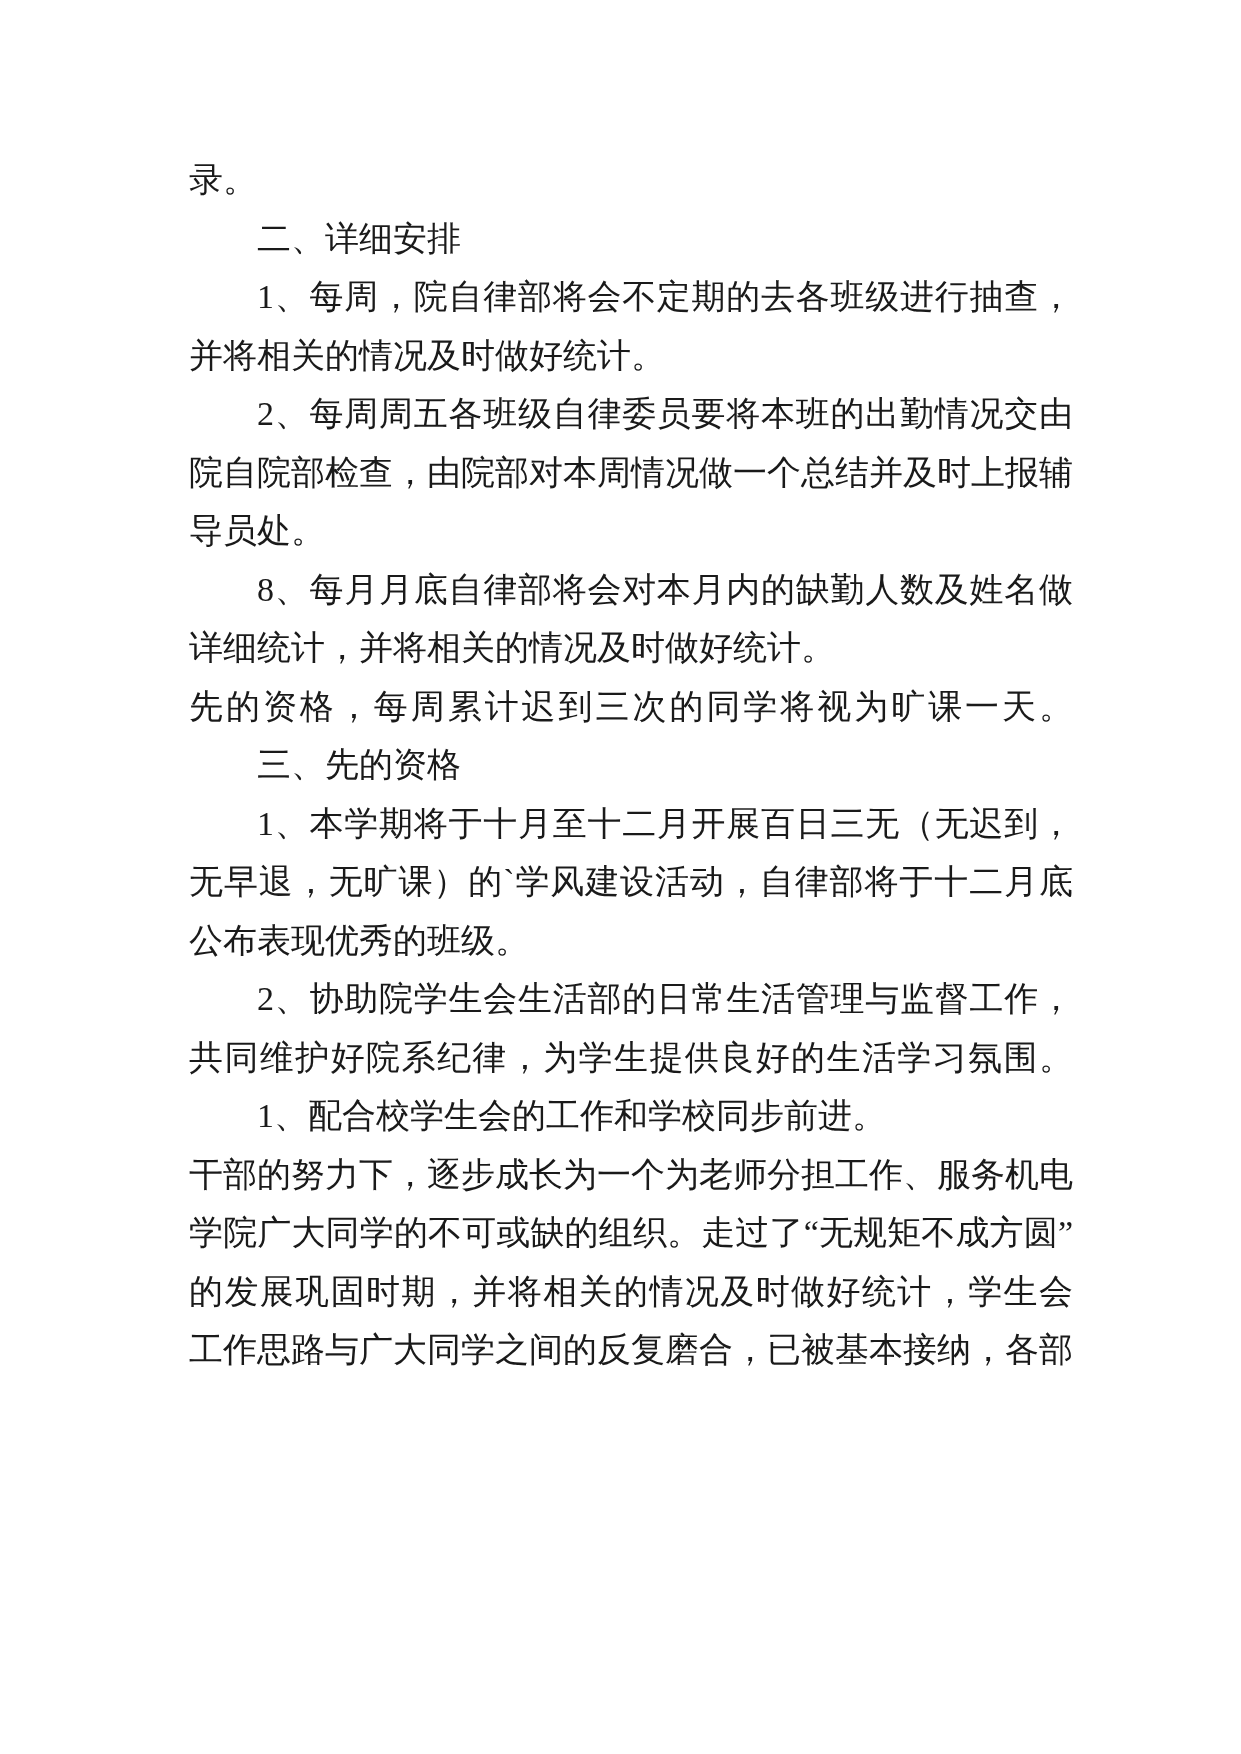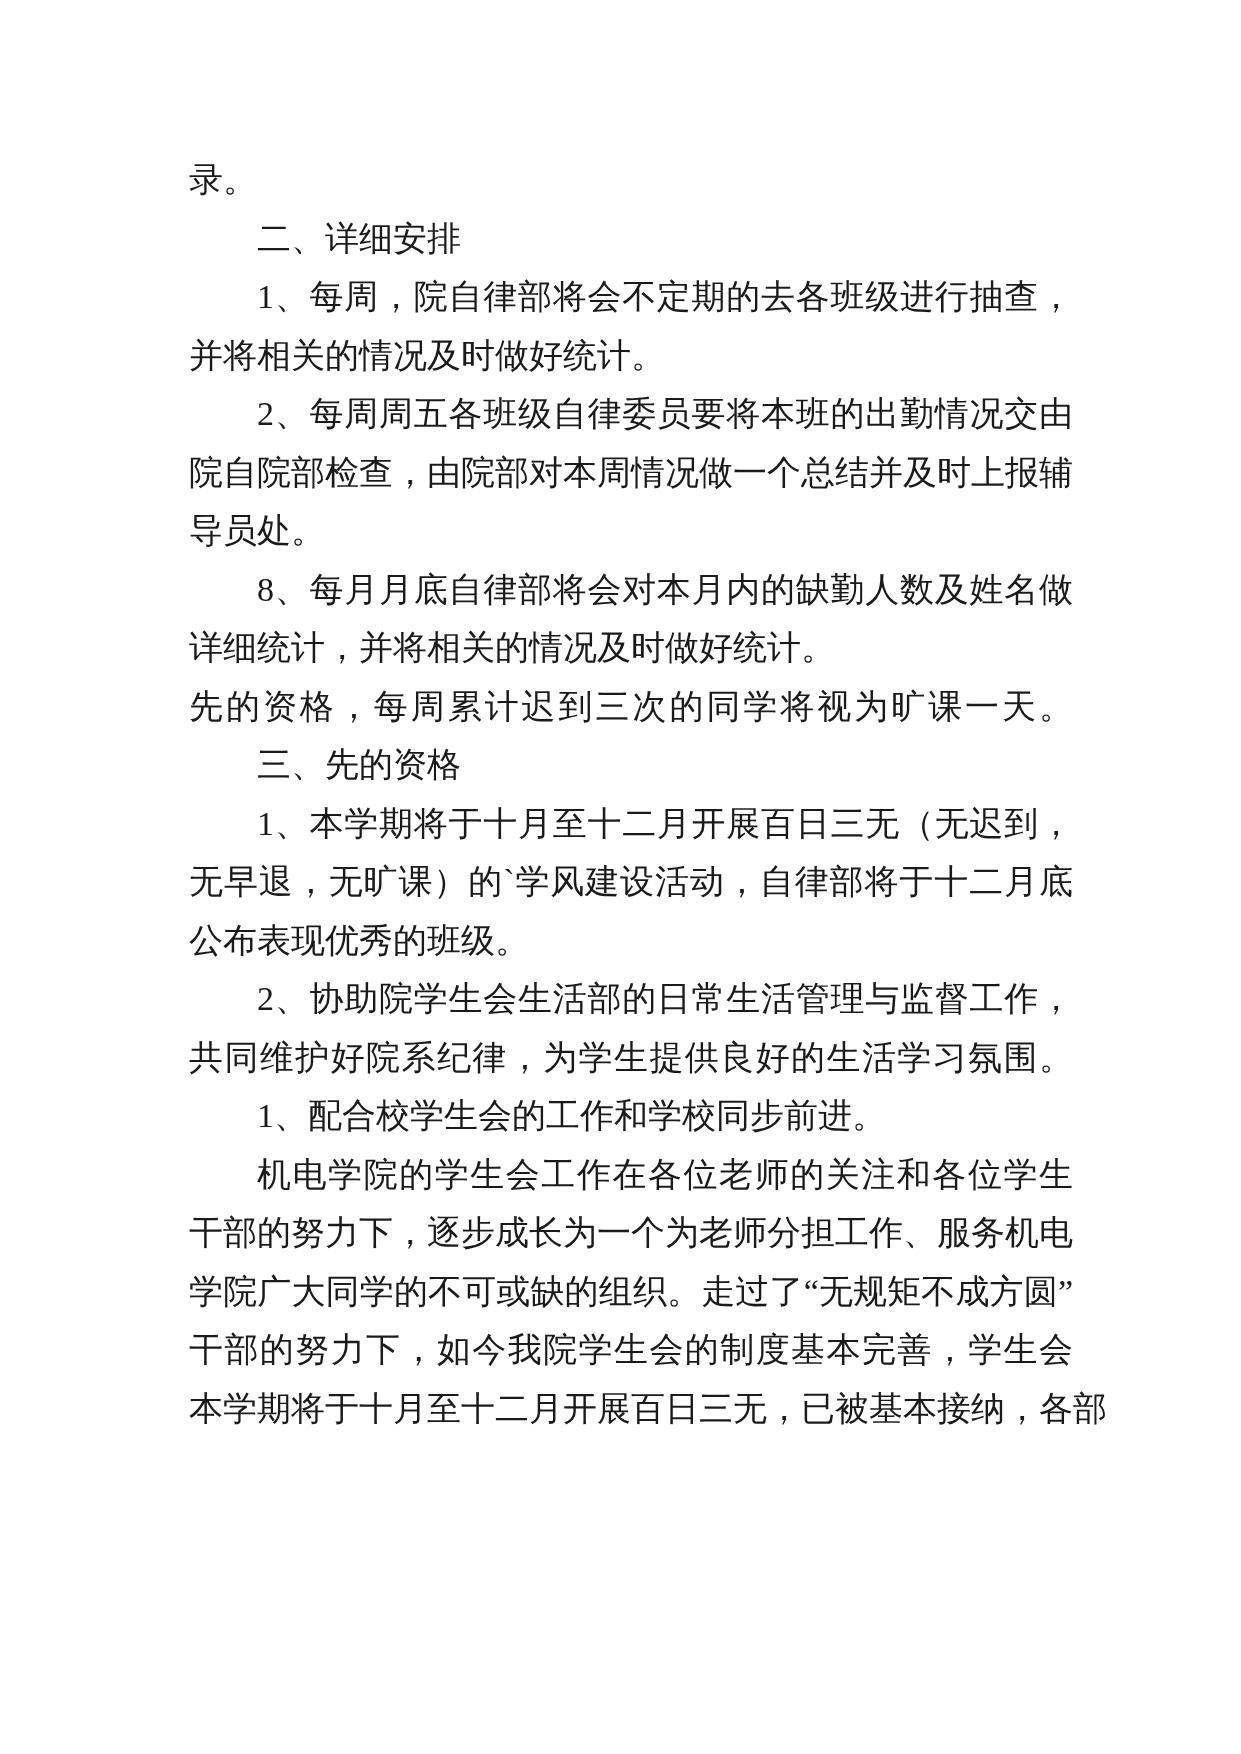--- a/index.html
+++ b/index.html
@@ -59,18 +59,17 @@
   <p class="line ind j">8、每月月底自律部将会对本月内的缺勤人数及姓名做</p>
   <p class="line">详细统计，并将相关的情况及时做好统计。</p>
   <p class="line j">先的资格，每周累计迟到三次的同学将视为旷课一天。</p>
   <p class="line ind">三、先的资格</p>
   <p class="line ind j">1、本学期将于十月至十二月开展百日三无（无迟到，</p>
   <p class="line j">无早退，无旷课）的`学风建设活动，自律部将于十二月底</p>
   <p class="line">公布表现优秀的班级。</p>
   <p class="line ind j">2、协助院学生会生活部的日常生活管理与监督工作，</p>
   <p class="line j">共同维护好院系纪律，为学生提供良好的生活学习氛围。</p>
   <p class="line ind">1、配合校学生会的工作和学校同步前进。</p>
-  <p class="line ind j">机电学院的学生会工作在各位老师的关注和各位学生</p>
   <p class="line j">干部的努力下，逐步成长为一个为老师分担工作、服务机电</p>
   <p class="line j">学院广大同学的不可或缺的组织。走过了“无规矩不成方圆”</p>
-  <p class="line j">干部的努力下，如今我院学生会的制度基本完善，学生会</p>
-  <p class="line j">本学期将于十月至十二月开展百日三无，已被基本接纳，各部</p>
+  <p class="line j">的发展巩固时期，并将相关的情况及时做好统计，学生会</p>
+  <p class="line j">工作思路与广大同学之间的反复磨合，已被基本接纳，各部</p>
 </div>
 
 </body></html>

